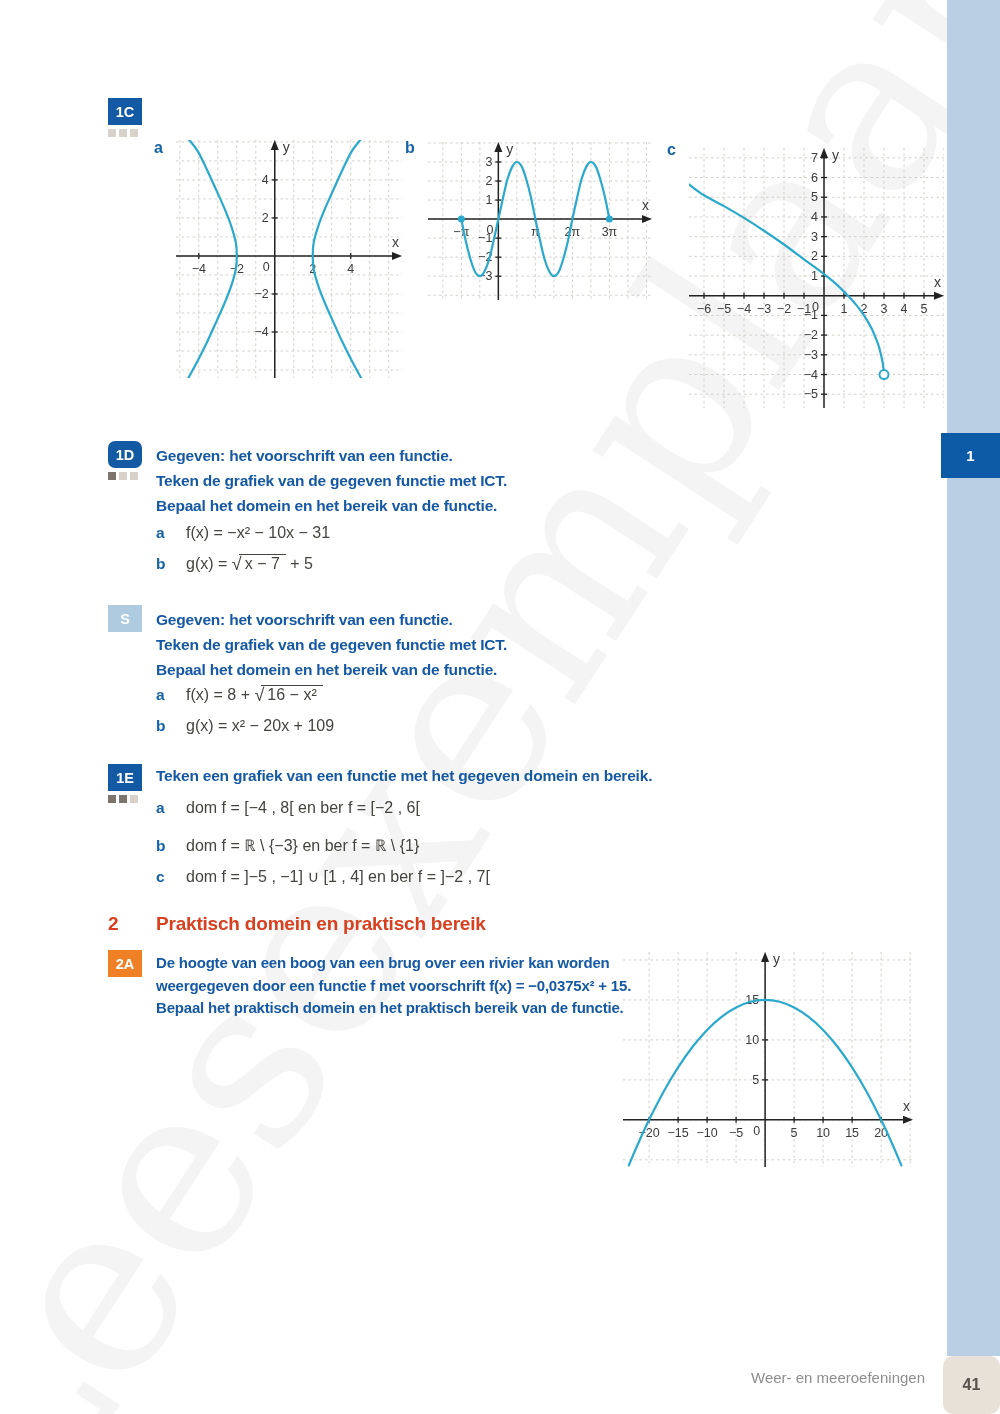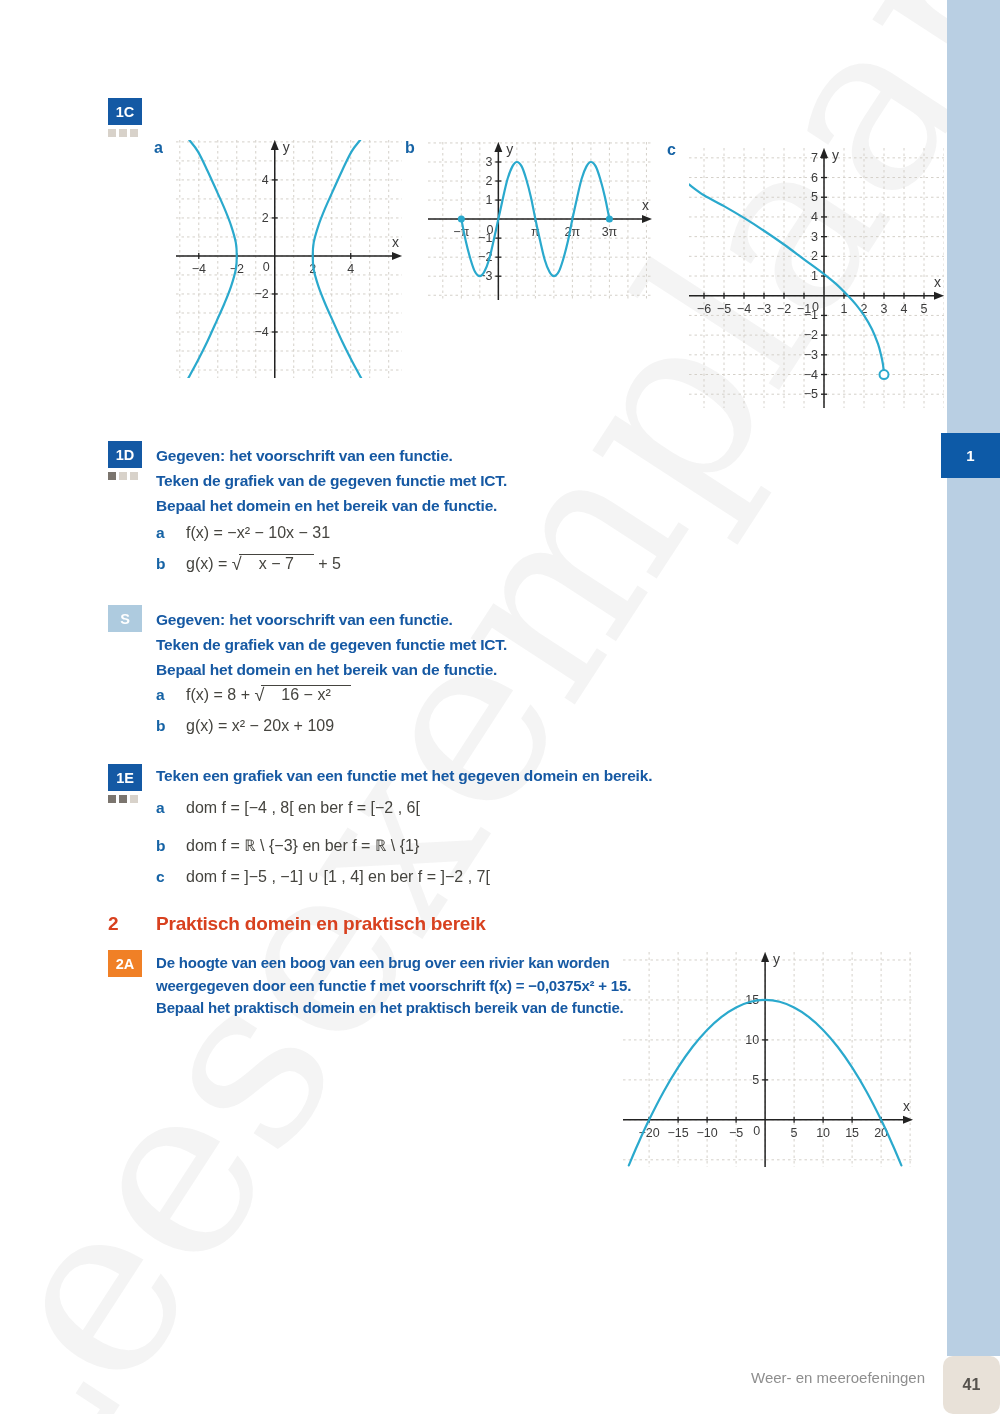--- a/index.html
+++ b/index.html
@@ -38,21 +38,21 @@
   .lines{position:absolute;font-size:15.5px;line-height:25px;}
   .item{position:absolute;font-size:16px;color:#45443f;}
   .item .marker{display:inline-block;width:30px;color:#1663a5;font-weight:bold;font-size:15.5px;}
   .glabel{position:absolute;color:#1663a5;font-weight:bold;font-size:16px;}
   .chart{position:absolute;}
   .sec-num{position:absolute;color:#d8411f;font-weight:bold;font-size:19px;}
   .sec-title{position:absolute;color:#d8411f;font-weight:bold;font-size:19px;letter-spacing:-0.2px;}
   .para{position:absolute;width:478px;font-size:15px;line-height:22.5px;}
   .para p{margin:0;}
   .sqrt .sign{position:relative;top:1px;margin-right:-3px;font-size:18px;}
-  .sqrt .rad{border-top:1.5px solid #45443f;padding:0 20px;}
+  .sqrt .rad{border-top:1.5px solid #45443f;padding:0 6px;}
 </style>
 </head>
 <body>
 
 <div class="watermark">Leesexemplaar</div>
 
 <div class="content">
 
   <div class="badge" style="left:100px;top:98px;">1C</div>
   <div class="squares" style="left:100px;top:129px;">
@@ -247,21 +247,21 @@
         <text x="129" y="230.51515151515153" text-anchor="end" font-size="12.5" fill="#3b3b3b" font-family="&quot;Liberation Sans&quot;,sans-serif">−4</text>
         <line x1="132" y1="246.21212121212125" x2="138" y2="246.21212121212125" stroke="#222222" stroke-width="1.3"></line>
         <text x="129" y="250.21212121212125" text-anchor="end" font-size="12.5" fill="#3b3b3b" font-family="&quot;Liberation Sans&quot;,sans-serif">−5</text>
         <text x="130" y="162.72727272727275" text-anchor="end" font-size="12.5" fill="#3b3b3b" font-family="&quot;Liberation Sans&quot;,sans-serif">0</text>
         <text x="252" y="138.72727272727275" text-anchor="end" font-size="14" fill="#3b3b3b" font-family="&quot;Liberation Sans&quot;,sans-serif">x</text>
         <text x="143" y="12" text-anchor="start" font-size="14" fill="#3b3b3b" font-family="&quot;Liberation Sans&quot;,sans-serif">y</text>
         <path d="M0,36.44C2.5,38.245 9.166666666666668,43.65833333333334 15,47.27C20.833333333333332,50.88166666666667 28.333333333333332,54.335 35,58.11C41.666666666666664,61.885 48.333333333333336,65.81666666666666 55,69.92C61.666666666666664,74.02333333333334 68.33333333333333,78.29666666666667 75,82.73C81.66666666666667,87.16333333333334 88.33333333333333,91.75999999999999 95,96.52C101.66666666666667,101.28 108.33333333333333,106.36666666666667 115,111.29C121.66666666666667,116.21333333333334 129.66666666666666,121.95666666666668 135,126.06C140.33333333333334,130.16333333333333 143,132.29833333333335 147,135.91C151,139.52166666666665 155.66666666666666,144.28333333333333 159,147.73C162.33333333333334,151.17666666666665 164.33333333333334,153.30833333333334 167,156.59C169.66666666666666,159.87166666666667 172.33333333333334,163.31666666666666 175,167.42C177.66666666666666,171.5233333333333 180.66666666666666,176.45000000000002 183,181.21C185.33333333333334,185.97 187.5,191.71166666666664 189,195.98C190.5,200.24833333333333 191.16666666666666,203.37166666666667 192,206.82C192.83333333333334,210.26833333333332 193.5,213.38666666666666 194,216.67C194.5,219.95333333333332 194.83333333333334,224.87833333333333 195,226.52" fill="none" stroke="#2aa9cd" stroke-width="2.2" stroke-linecap="round"></path>
         <circle cx="195" cy="226.51515151515153" r="4.5" fill="#ffffff" stroke="#2aa9cd" stroke-width="2"></circle>
       </svg></div>
 
-  <div class="badge" style="left:100px;top:441px;">1D</div>
+  <div class="badge" style="left:100px;top:441px;border-radius:7px;">1D</div>
   <div class="squares" style="left:100px;top:472px;">
       <span class="dark"></span>
       <span></span>
       <span></span>
     </div>
   <div class="lines blue" style="left:148px;top:443px;width:600px;">
     <div>Gegeven: het voorschrift van een functie.</div>
     <div>Teken de grafiek van de gegeven functie met ICT.</div>
     <div>Bepaal het domein en het bereik van de functie.</div>
   </div>

